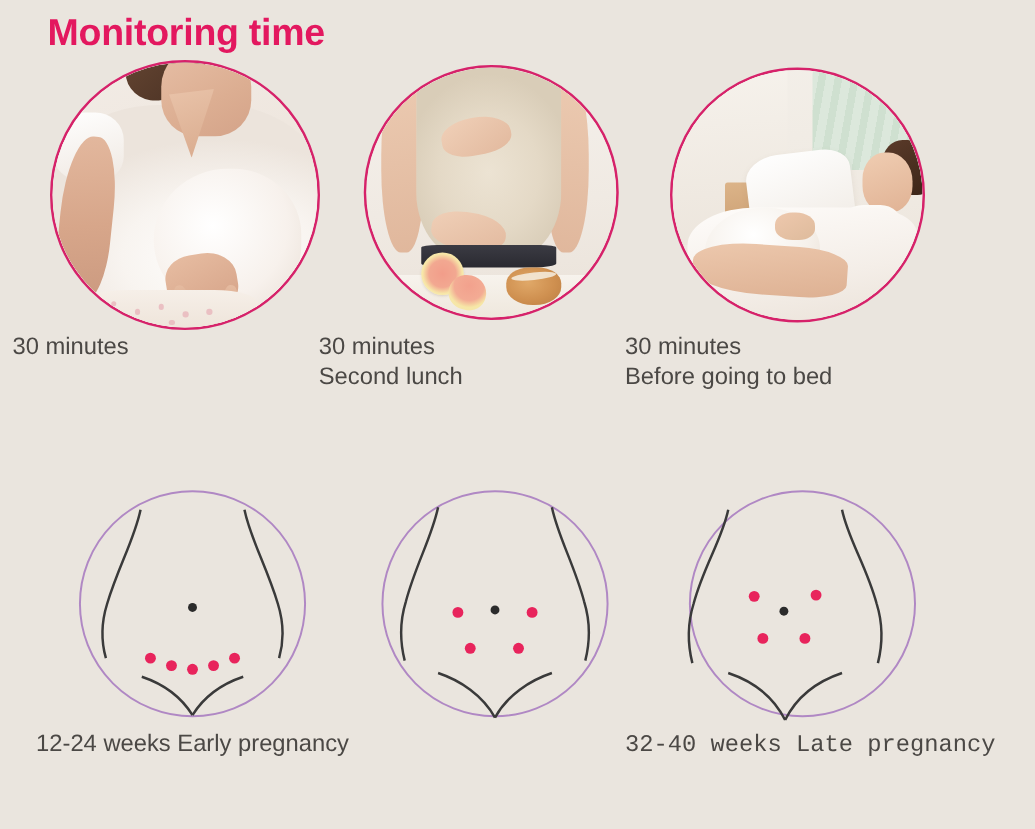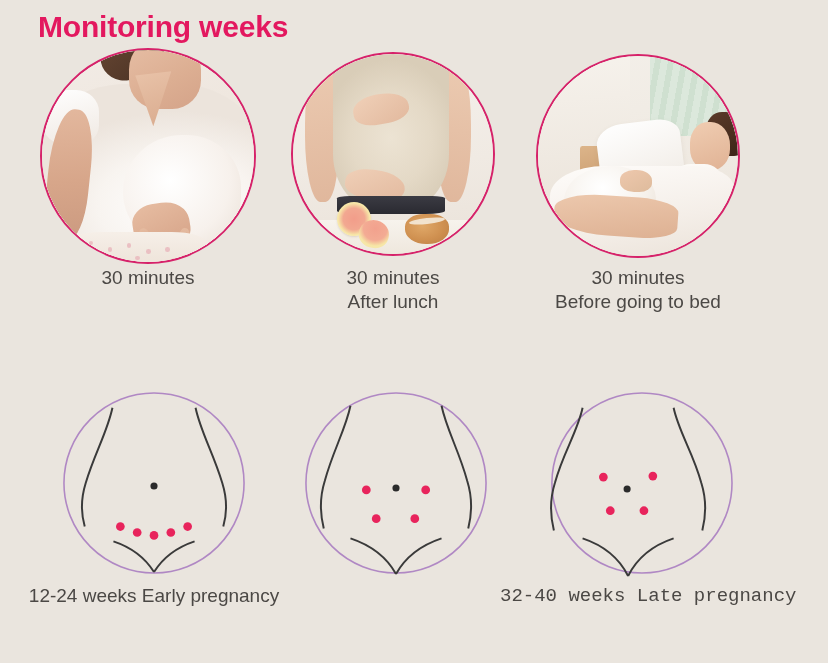--- a/index.html
+++ b/index.html
@@ -349,21 +349,20 @@
     background: linear-gradient(170deg,#fdfbf8,#efe8e1);
     border-radius: 40% 34% 30% 38%;
   }
 
   
   .caption {
     position: absolute;
     top: 218px;
     width: 276px;
     left: 0;
-    text-align: center;
     color: #4b4845;
     font-size: 19px;
     line-height: 1.28;
     white-space: nowrap;
   }
   .caption .l1 { display: block; }
   .caption .l2 { display: block; }
 
   
   .diagram-row {
@@ -402,21 +401,21 @@
     font-size: 19px;
     line-height: 1.28;
     white-space: nowrap;
   }
 </style>
 </head>
 <body>
 
 <div class="page">
 
-  <div class="section-heading" id="heading-time">Monitoring weeks</div>
+  <div class="section-heading" id="heading-time">Monitoring time</div>
 
   <div class="photo-row">
 
     <div class="photo-cell c0">
       <div class="photo-circle">
         <div class="photo-inner">
           <div class="p1-bg"></div>
           <div class="p1-shirt"></div>
           <div class="p1-hair"></div>
           <div class="p1-skin-neck"></div>
@@ -462,21 +461,21 @@
             <div class="p2-berry" style="left:20%;top:52%;"></div>
           </div>
           <div class="p2-grapefruit-a"></div>
           <div class="p2-grapefruit-b"></div>
           <div class="p2-pastry"></div>
           <div class="p2-pastry-drizzle"></div>
         </div>
       </div>
       <div class="caption">
         <span class="l1">30 minutes</span>
-        <span class="l2">After lunch</span>
+        <span class="l2">Second lunch</span>
       </div>
     </div>
 
     <div class="photo-cell c2">
       <div class="photo-circle small" style="top:6px;">
         <div class="photo-inner">
           <div class="p3-bg"></div>
           <div class="p3-wall"></div>
           <div class="p3-headboard"></div>
           <div class="p3-nightstand"></div>

